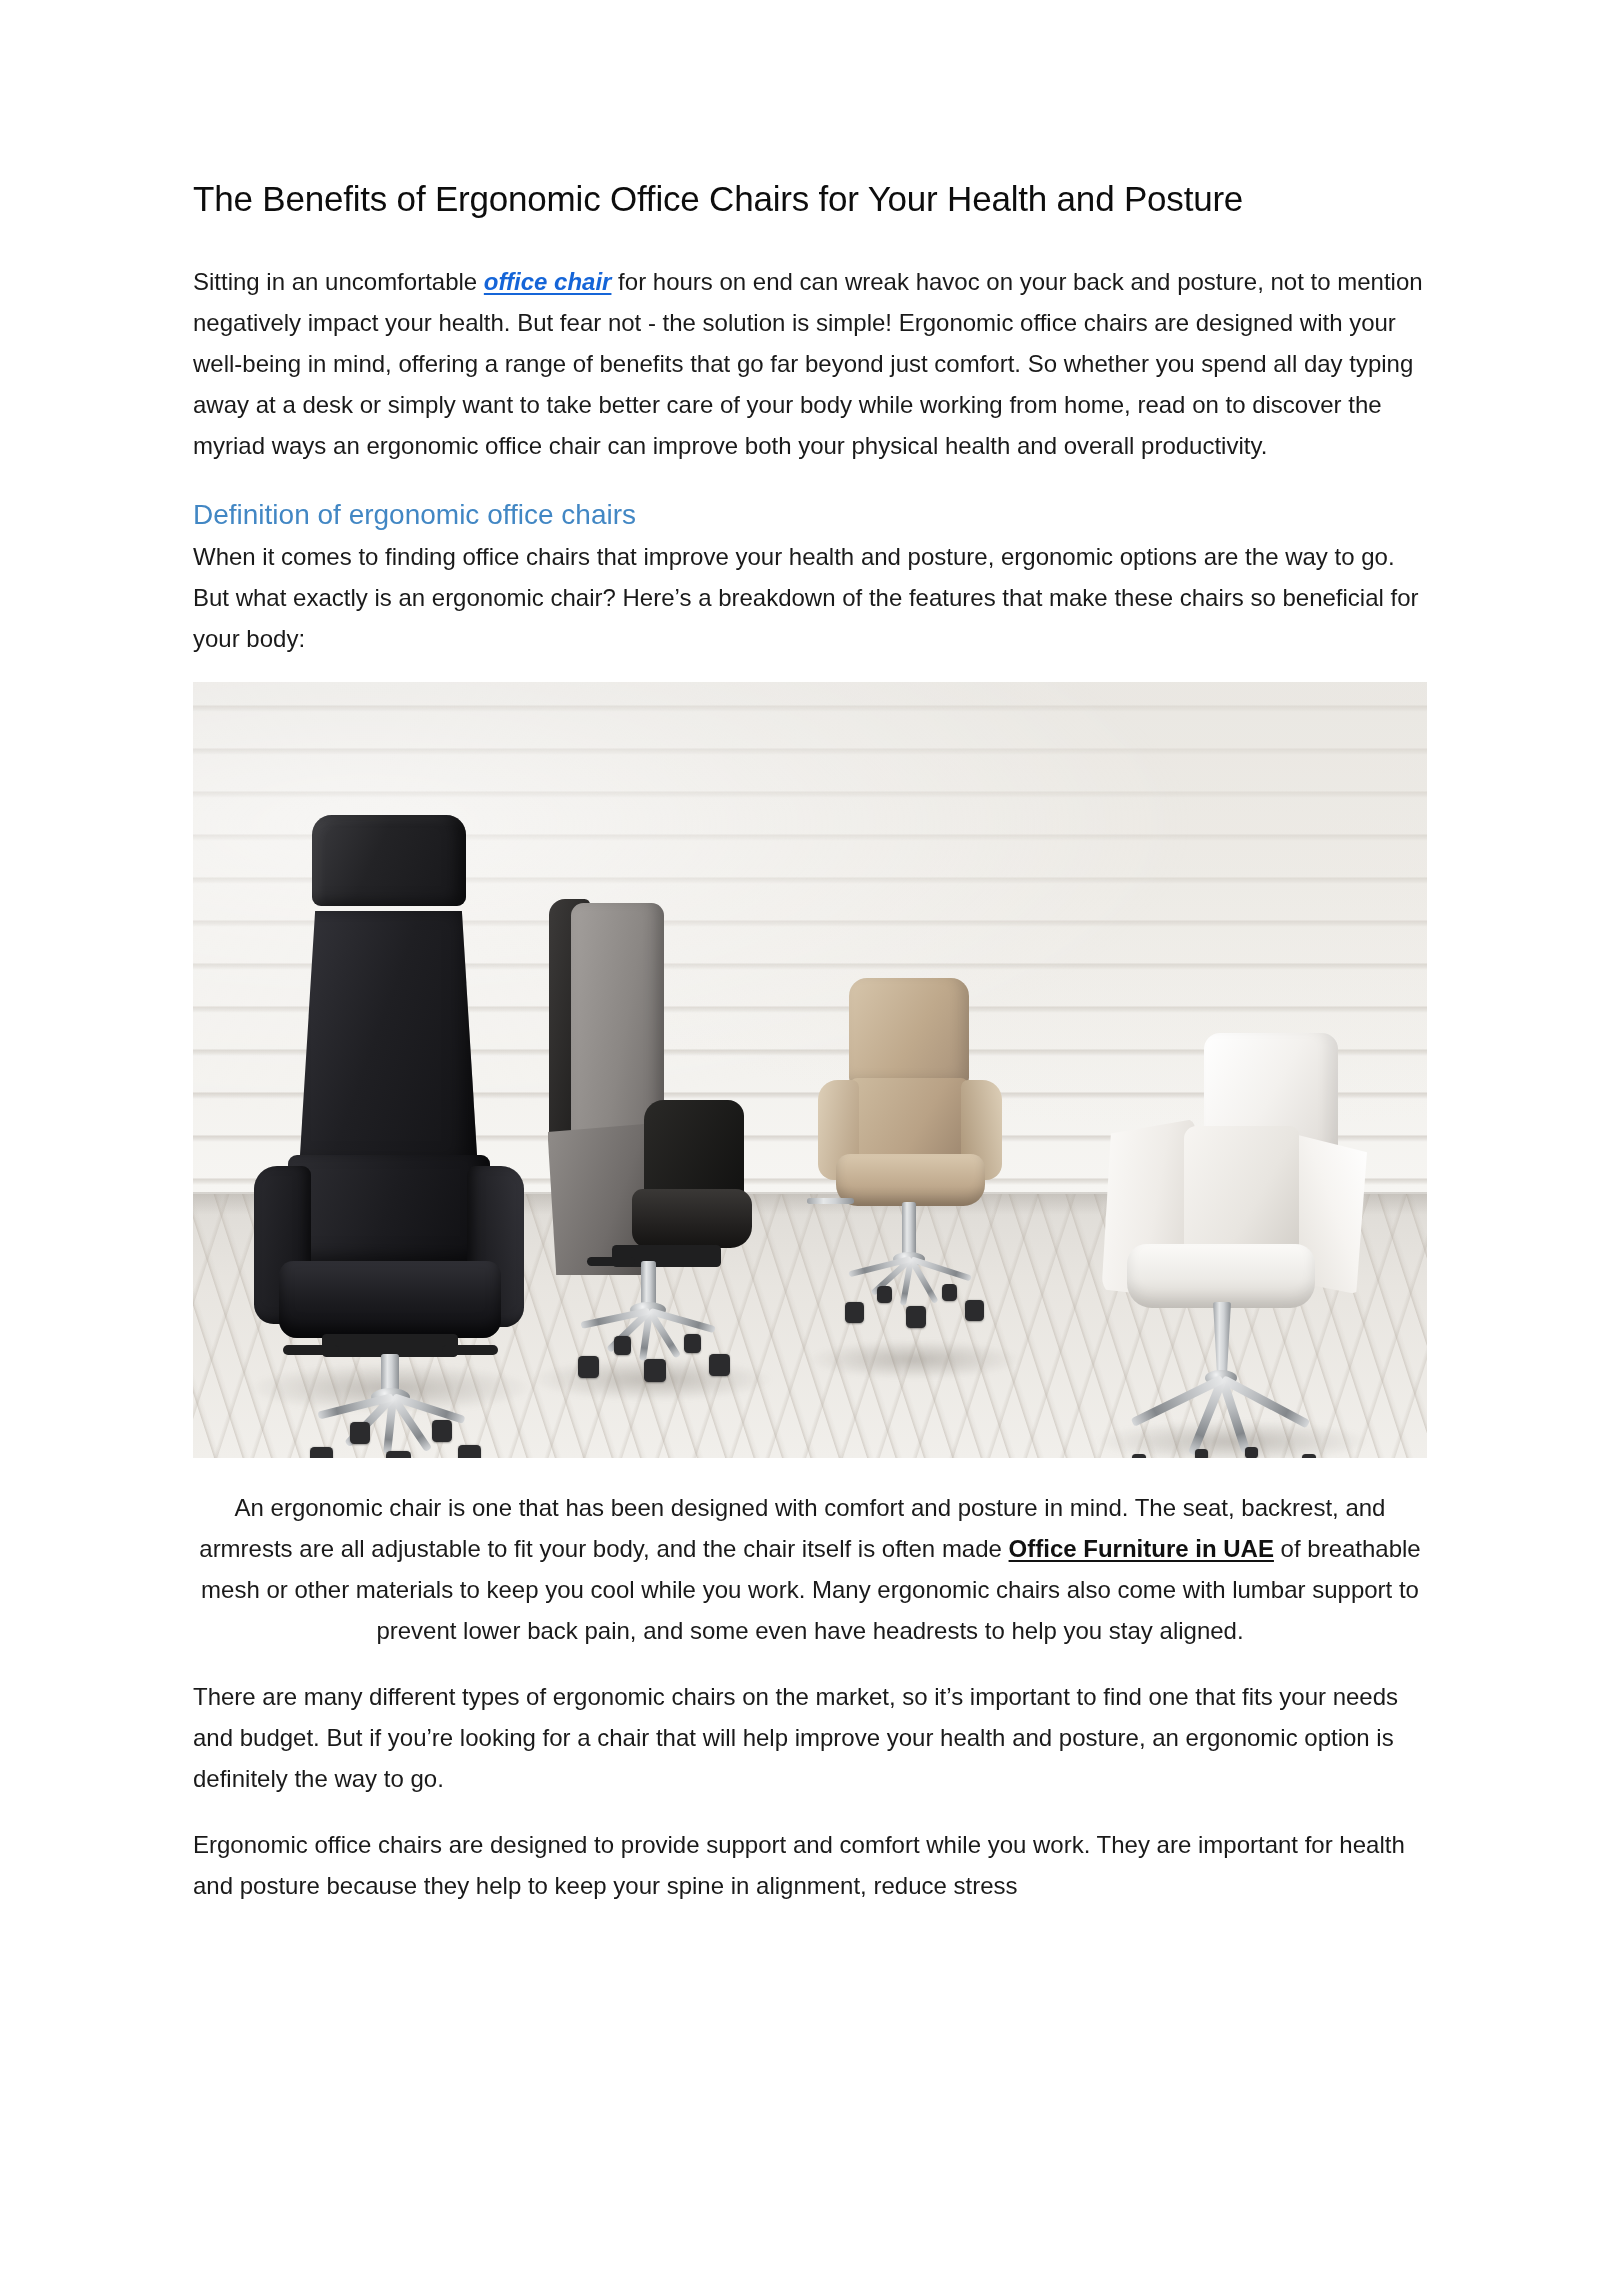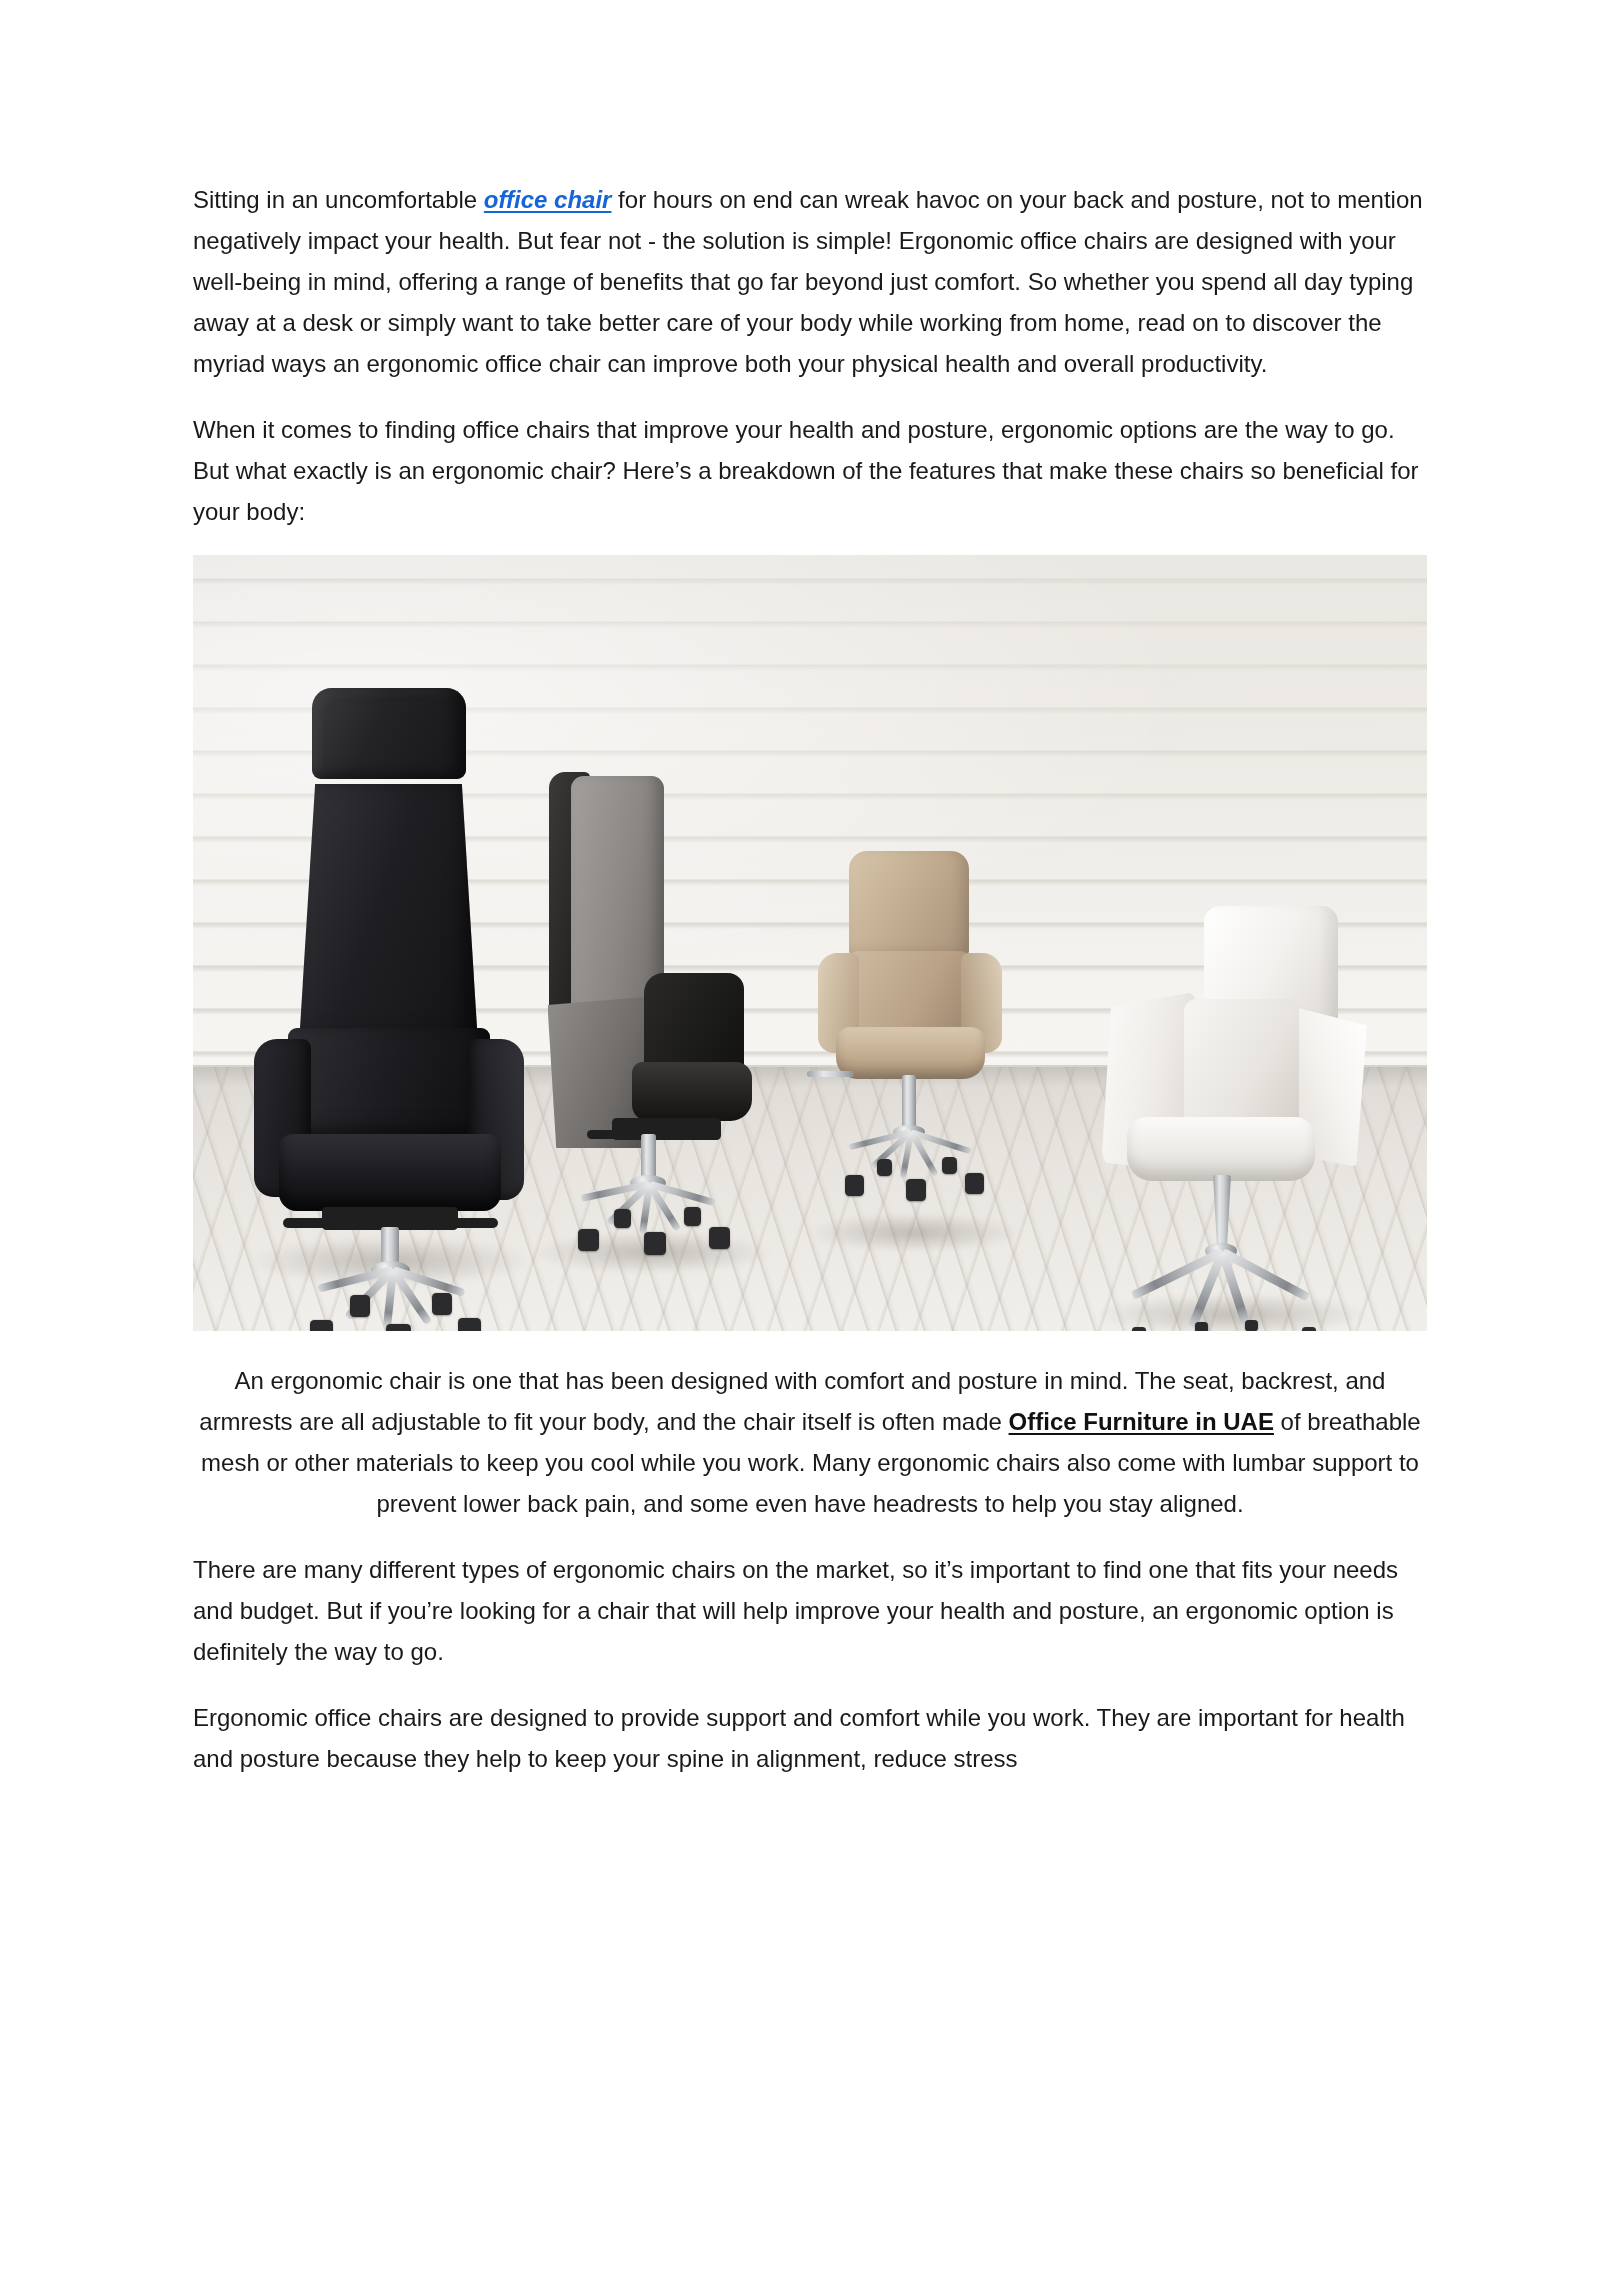--- a/index.html
+++ b/index.html
@@ -190,23 +190,25 @@
     background:radial-gradient(ellipse at center, rgba(120,114,106,0.38), rgba(120,114,106,0) 70%);
     filter: blur(2.7px);
   }
 </style>
 </head>
 <body>
 
 <div class="page">
   <div class="content">
 
+    <h1 class="doc-title">The Benefits of Ergonomic Office Chairs for Your Health and Posture</h1>
 
     <p class="para"><span>Sitting in an uncomfortable </span><a href="#" class="link-blue">office chair</a><span> for hours on end can wreak havoc on your back and posture, not to mention negatively impact your health. But fear not - the solution is simple! Ergonomic office chairs are designed with your well-being in mind, offering a range of benefits that go far beyond just comfort. So whether you spend all day typing away at a desk or simply want to take better care of your body while working from home, read on to discover the myriad ways an ergonomic office chair can improve both your physical health and overall productivity.</span></p>
 
+    <h2 class="section-heading first">Definition of ergonomic office chairs</h2>
 
     <p class="para tight">When it comes to finding office chairs that improve your health and posture, ergonomic options are the way to go. But what exactly is an ergonomic chair? Here’s a breakdown of the features that make these chairs so beneficial for your body:</p>
 
     <div class="figure-wrap">
       <div class="photo">
 
         <div class="wall"></div>
         <div class="floor">
           <div class="floor-shadowband"></div>
         </div>

